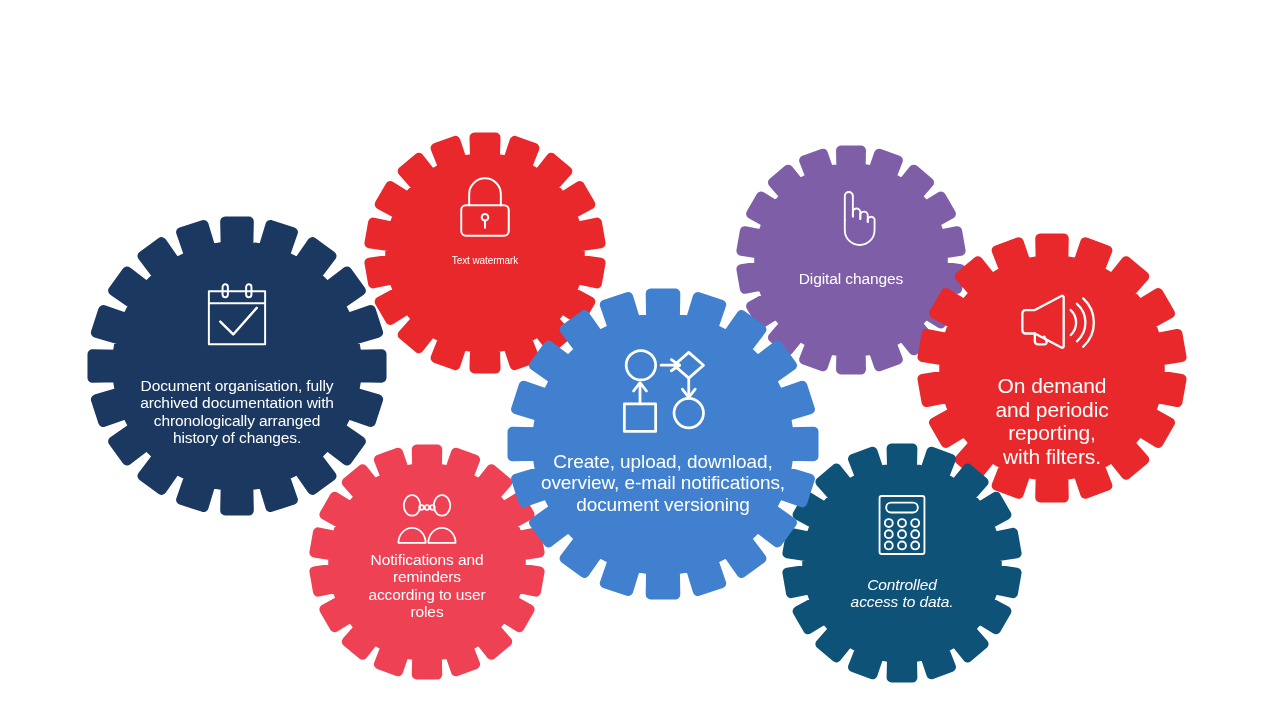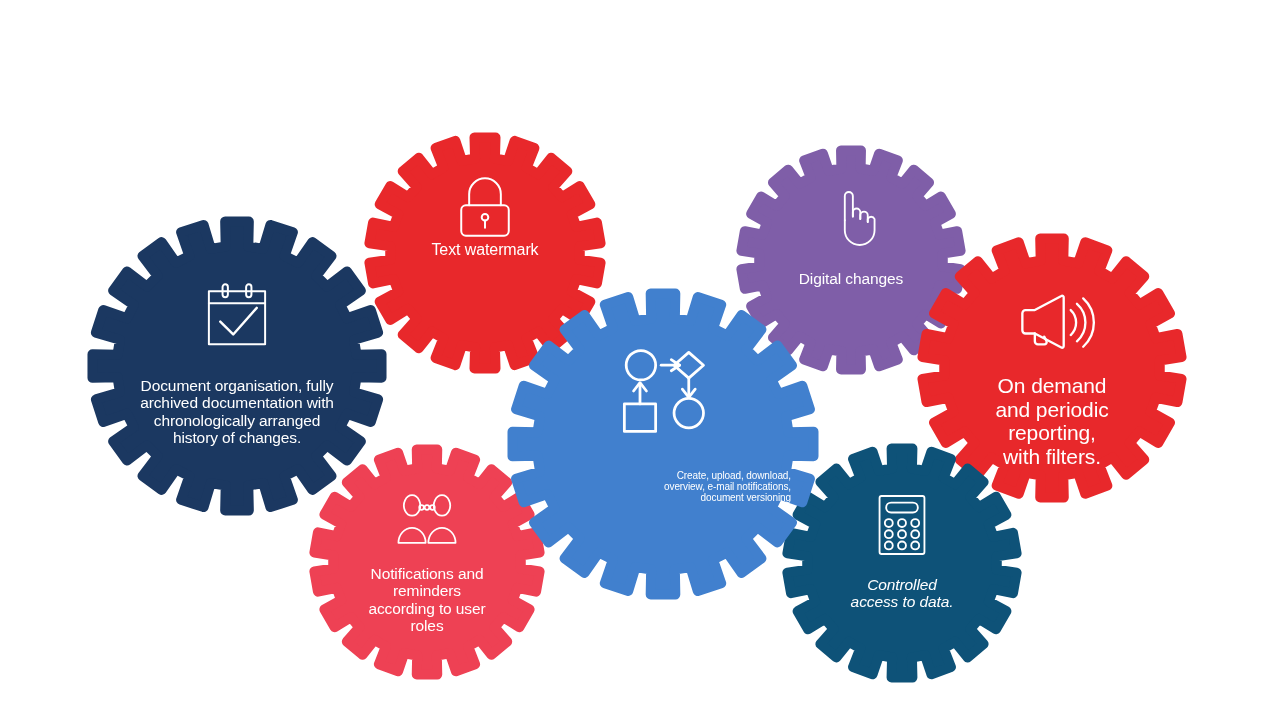--- a/index.html
+++ b/index.html
@@ -80,21 +80,21 @@
       </svg>
       <div class="gear-content">
         <div class="gear-icon" style="width: 66px; height: 66px; margin-top: 42px;">
     <svg viewBox="0 0 100 100" fill="none" stroke="#fff" stroke-width="3" stroke-linecap="round" stroke-linejoin="round">
       <path d="M26 46 V29 a24 24 0 0 1 48 0 V46"></path>
       <rect x="14" y="46" width="72" height="46" rx="7"></rect>
       <circle cx="50" cy="64" r="5"></circle>
       <line x1="50" y1="69" x2="50" y2="80"></line>
     </svg>
         </div>
-        <div class="gear-label" style="font-size: 16px; width: 206px;">Text watermark</div>
+        <div class="gear-label" style="font-size: 10px; margin-top: 14px; width: 206px;">Text watermark</div>
       </div>
     </div>
     <div class="gear" style="left: 737px; top: 146px; width: 228px; height: 228px;">
       <svg viewBox="0 0 228 228">
         <path d="M 104.38 22.50 L 104.03 4.45 L 123.97 4.45 L 123.62 22.50 L 136.26 24.73 L 142.10 7.65 L 160.84 14.47 L 154.33 31.31 L 165.45 37.73 L 176.78 23.67 L 192.05 36.49 L 180.18 50.09 L 188.43 59.92 L 203.89 50.59 L 213.86 67.86 L 198.05 76.58 L 202.44 88.64 L 220.15 85.16 L 223.61 104.80 L 205.78 107.58 L 205.78 120.42 L 223.61 123.20 L 220.15 142.84 L 202.44 139.36 L 198.05 151.42 L 213.86 160.14 L 203.89 177.41 L 188.43 168.08 L 180.18 177.91 L 192.05 191.51 L 176.78 204.33 L 165.45 190.27 L 154.33 196.69 L 160.84 213.53 L 142.10 220.35 L 136.26 203.27 L 123.62 205.50 L 123.97 223.55 L 104.03 223.55 L 104.38 205.50 L 91.74 203.27 L 85.90 220.35 L 67.16 213.53 L 73.67 196.69 L 62.55 190.27 L 51.22 204.33 L 35.95 191.51 L 47.82 177.91 L 39.57 168.08 L 24.11 177.41 L 14.14 160.14 L 29.95 151.42 L 25.56 139.36 L 7.85 142.84 L 4.39 123.20 L 22.22 120.42 L 22.22 107.58 L 4.39 104.80 L 7.85 85.16 L 25.56 88.64 L 29.95 76.58 L 14.14 67.86 L 24.11 50.59 L 39.57 59.92 L 47.82 50.09 L 35.95 36.49 L 51.22 23.67 L 62.55 37.73 L 73.67 31.31 L 67.16 14.47 L 85.90 7.65 L 91.74 24.73 Z" fill="#7F5EA8" stroke="#7F5EA8" stroke-width="10" stroke-linejoin="round"></path>
       </svg>
       <div class="gear-content">
         <div class="gear-icon" style="width: 62px; height: 62px; margin-top: 42px;">
     <svg viewBox="0 0 100 100" fill="none" stroke="#fff" stroke-width="3" stroke-linecap="round" stroke-linejoin="round">
       <path d="M40 52 V13 a6.5 6.5 0 0 1 13 0 V46"></path>
@@ -160,21 +160,21 @@
     <svg viewBox="0 0 100 100" fill="none" stroke="#fff" stroke-width="2.6" stroke-linecap="round" stroke-linejoin="round">
       <path d="M28 48 a12 15 0 1 1 0.1 0 Z"></path>
       <path d="M8 88 a20 22 0 0 1 40 0 Z"></path>
       <path d="M72 48 a12 15 0 1 1 0.1 0 Z"></path>
       <path d="M52 88 a20 22 0 0 1 40 0 Z"></path>
       <circle cx="42" cy="36" r="3.4"></circle>
       <circle cx="50" cy="36" r="3.4"></circle>
       <circle cx="58" cy="36" r="3.4"></circle>
     </svg>
         </div>
-        <div class="gear-label" style="font-size: 15.5px; margin-top: 14px; width: 204px;">Notifications and
+        <div class="gear-label" style="font-size: 15.5px; width: 204px;">Notifications and
 reminders
 according to user
 roles</div>
       </div>
     </div>
     <div class="gear" style="left: 508px; top: 289px; width: 310px; height: 310px;">
       <svg viewBox="0 0 310 310">
         <path d="M 143.14 29.56 L 142.68 4.50 L 167.32 4.50 L 166.86 29.56 L 182.49 32.03 L 189.79 8.06 L 213.22 15.68 L 205.04 39.36 L 219.14 46.55 L 233.49 26.00 L 253.43 40.49 L 238.33 60.49 L 249.51 71.67 L 269.51 56.57 L 284.00 76.51 L 263.45 90.86 L 270.64 104.96 L 294.32 96.78 L 301.94 120.21 L 277.97 127.51 L 280.44 143.14 L 305.50 142.68 L 305.50 167.32 L 280.44 166.86 L 277.97 182.49 L 301.94 189.79 L 294.32 213.22 L 270.64 205.04 L 263.45 219.14 L 284.00 233.49 L 269.51 253.43 L 249.51 238.33 L 238.33 249.51 L 253.43 269.51 L 233.49 284.00 L 219.14 263.45 L 205.04 270.64 L 213.22 294.32 L 189.79 301.94 L 182.49 277.97 L 166.86 280.44 L 167.32 305.50 L 142.68 305.50 L 143.14 280.44 L 127.51 277.97 L 120.21 301.94 L 96.78 294.32 L 104.96 270.64 L 90.86 263.45 L 76.51 284.00 L 56.57 269.51 L 71.67 249.51 L 60.49 238.33 L 40.49 253.43 L 26.00 233.49 L 46.55 219.14 L 39.36 205.04 L 15.68 213.22 L 8.06 189.79 L 32.03 182.49 L 29.56 166.86 L 4.50 167.32 L 4.50 142.68 L 29.56 143.14 L 32.03 127.51 L 8.06 120.21 L 15.68 96.78 L 39.36 104.96 L 46.55 90.86 L 26.00 76.51 L 40.49 56.57 L 60.49 71.67 L 71.67 60.49 L 56.57 40.49 L 76.51 26.00 L 90.86 46.55 L 104.96 39.36 L 96.78 15.68 L 120.21 8.06 L 127.51 32.03 Z" fill="#4180CE" stroke="#4180CE" stroke-width="10" stroke-linejoin="round"></path>
       </svg>
       <div class="gear-content">
@@ -185,18 +185,18 @@
       <path d="M48 22 L68 22"></path>
       <polyline points="59,16 68,22 59,28"></polyline>
       <path d="M78 36 L78 56"></path>
       <polyline points="71,48 78,57 85,48"></polyline>
       <circle cx="78" cy="74" r="16"></circle>
       <path d="M25 64 L25 44"></path>
       <polyline points="18,50 25,41 32,50"></polyline>
       <path d="M78 8 L94 22 L78 36 L62 22 Z"></path>
     </svg>
         </div>
-        <div class="gear-label" style="font-size: 10px; margin-top: 33px; width: 268px; text-align: right;">Create, upload, download,
+        <div class="gear-label" style="font-size: 19px; margin-top: 14px; width: 268px;">Create, upload, download,
 overview, e-mail notifications,
 document versioning</div>
       </div>
     </div>
   </div>
 
 </body></html>

